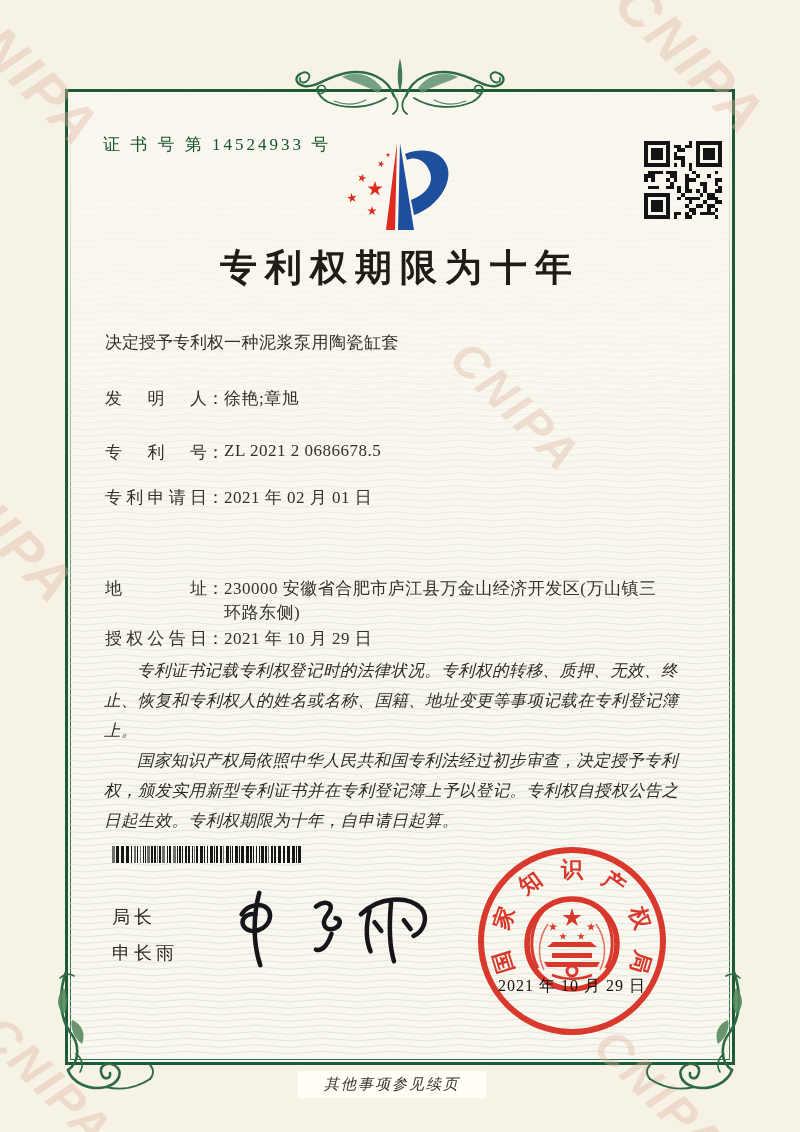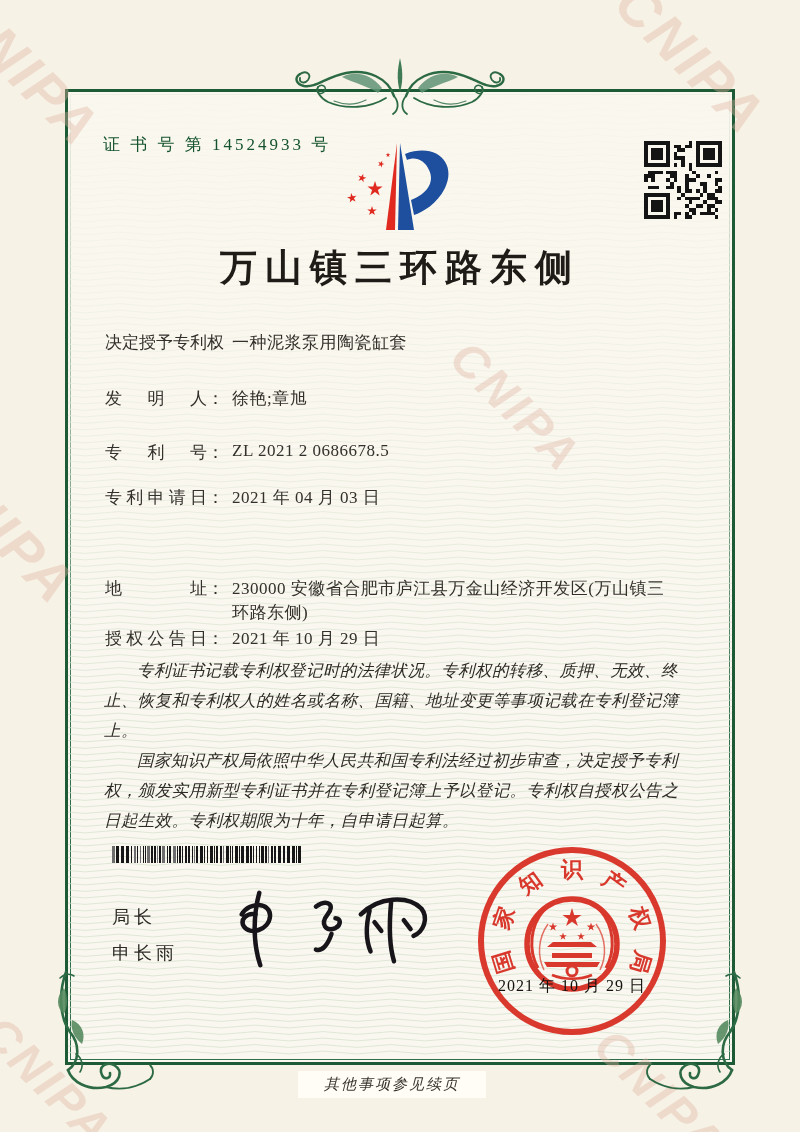--- a/index.html
+++ b/index.html
@@ -40,21 +40,21 @@
     display:grid;grid-template-columns:repeat(21,1fr);grid-template-rows:repeat(21,1fr);
   }
   #qr i{display:block}
   #qr i.on{background:#141414}
   .row{position:absolute;left:105px;width:600px;font-size:17px;color:#33302b;white-space:nowrap}
   .flabel{
     display:inline-block;width:102px;text-align:justify;text-align-last:justify;
     vertical-align:top;
   }
   .colon{display:inline-block;vertical-align:top}
-  .fvalue{display:inline-block;margin-left:8px;letter-spacing:.5px;vertical-align:top}
+  .fvalue{display:inline-block;letter-spacing:.5px;vertical-align:top}
   .fvalue.addr{width:436px;white-space:normal;line-height:24px}
   .grant-no{position:absolute;left:322px;top:0}
   .paras{position:absolute;left:104px;top:656px;width:580px}
   .paras p{
     margin:0;font-size:16.5px;line-height:1.82;letter-spacing:.4px;
     text-indent:2em;font-style:italic;color:#2e2b26;
   }
   #barcode{position:absolute;left:112px;top:846px;height:17px;white-space:nowrap;font-size:0}
   #barcode i{display:inline-block;height:17px;vertical-align:top}
   .signer{position:absolute;left:112px;font-size:18px;letter-spacing:4px;color:#2c2925}
@@ -731,33 +731,33 @@
       <i></i>
       <i></i>
       <i></i>
       <i></i>
       <i></i>
       <i></i>
       <i class="on"></i>
       <i></i>
     </div>
 
-  <div class="title">万山镇三环路东侧</div>
+  <div class="title">专利权期限为十年</div>
 
   <div class="row" style="top:331px">
     <span class="flabel">决定授予专利权</span><span class="colon">：</span><span class="fvalue">一种泥浆泵用陶瓷缸套</span>
   </div>
   <div class="row" style="top:387px">
     <span class="flabel">发明人</span><span class="colon">：</span><span class="fvalue">徐艳;章旭</span>
   </div>
   <div class="row" style="top:441px">
     <span class="flabel">专利号</span><span class="colon">：</span><span class="fvalue">ZL 2021 2 0686678.5</span>
   </div>
   <div class="row" style="top:486px">
-    <span class="flabel">专利申请日</span><span class="colon">：</span><span class="fvalue">2021 年 04 月 03 日</span>
+    <span class="flabel">专利申请日</span><span class="colon">：</span><span class="fvalue">2021 年 02 月 01 日</span>
   </div>
   <div class="row" style="top:577px">
     <span class="flabel">地址</span><span class="colon">：</span><span class="fvalue addr">230000 安徽省合肥市庐江县万金山经济开发区(万山镇三环路东侧)</span>
   </div>
   <div class="row" style="top:627px">
     <span class="flabel">授权公告日</span><span class="colon">：</span><span class="fvalue">2021 年 10 月 29 日</span>
   </div>
 
   <div class="paras">
     <p>专利证书记载专利权登记时的法律状况。专利权的转移、质押、无效、终止、恢复和专利权人的姓名或名称、国籍、地址变更等事项记载在专利登记簿上。</p>

